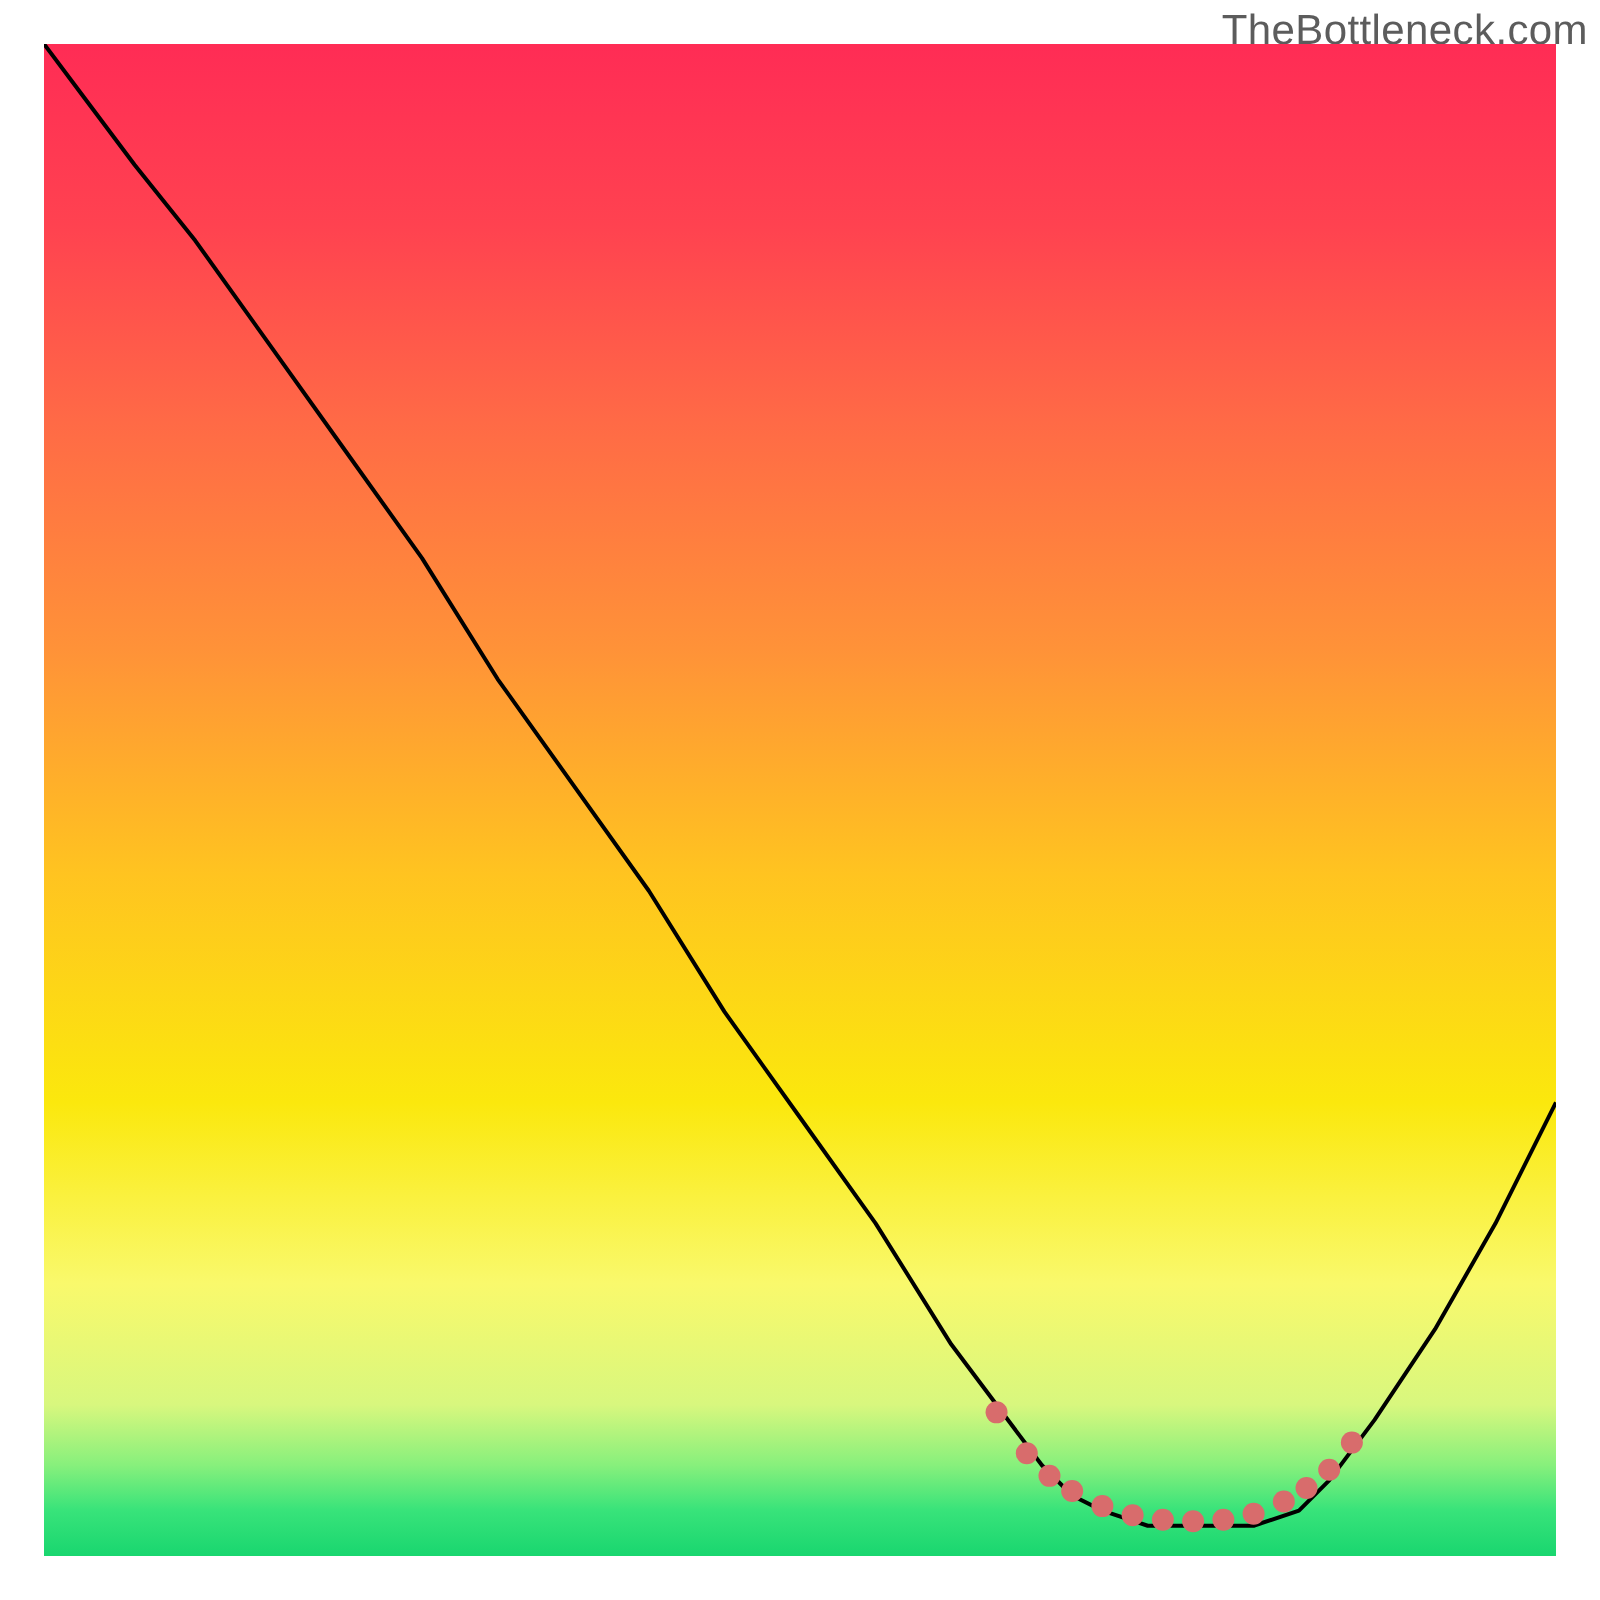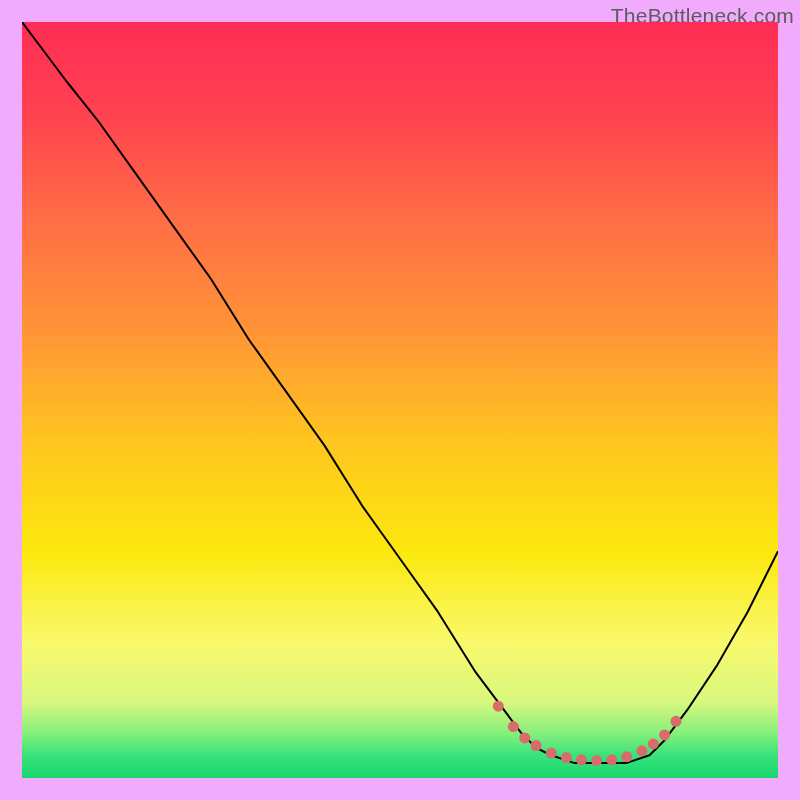--- a/index.html
+++ b/index.html
@@ -8,21 +8,21 @@
     width: 800px;
     height: 800px;
     background: #000;
     font-family: Arial, sans-serif;
     overflow: hidden;
   }
   .chart-container {
     position: relative;
     width: 800px;
     height: 800px;
-    background: #f0abfc;
+    background: #ffffff;
   }
   .plot-area {
     position: absolute;
     left: 22px;
     top: 22px;
     width: 756px;
     height: 756px;
     overflow: hidden;
   }
   .watermark {

